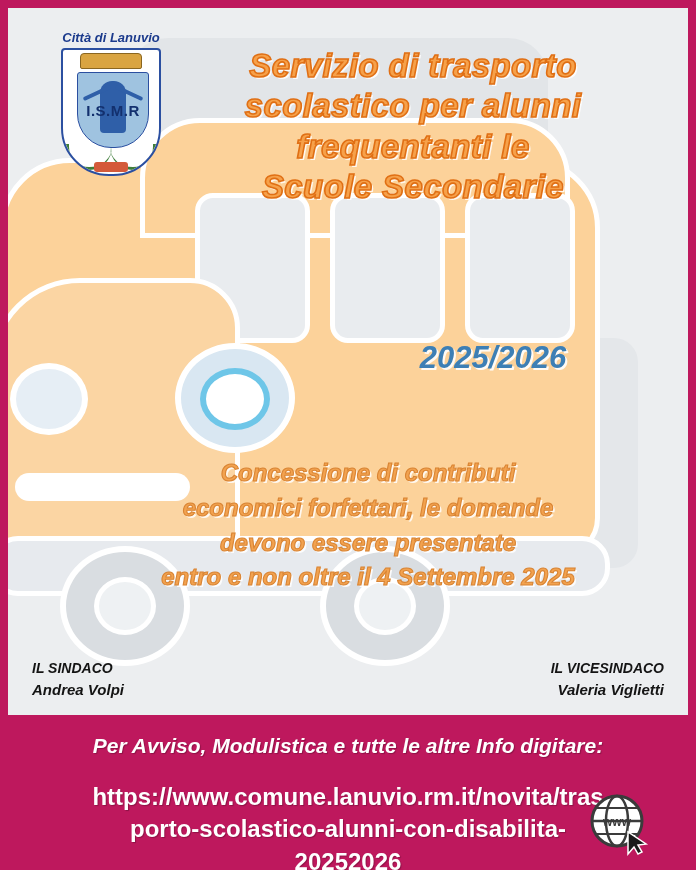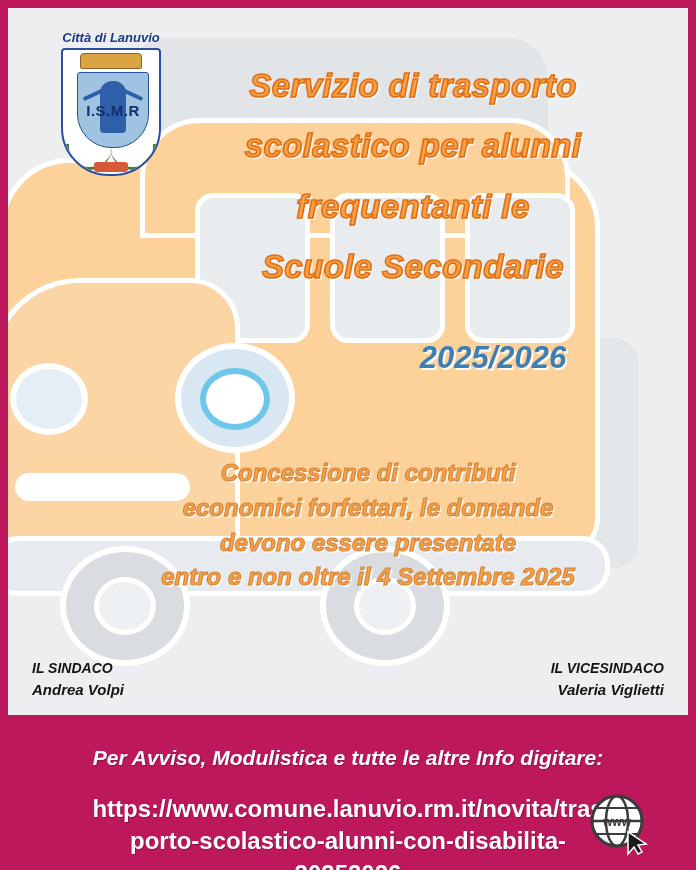--- a/index.html
+++ b/index.html
@@ -247,21 +247,20 @@
   .title-line {
     font-size: 33px;
     font-weight: bold;
     font-style: italic;
     color: #f6a14a;
     line-height: 1.22;
     letter-spacing: 0.4px;
     -webkit-text-stroke: 1.6px #e06f14;
     text-shadow: 2px 2px 0 rgba(255,255,255,0.85);
     white-space: nowrap;
-    margin-top: 20px;
   }
 
   .year-block {
     position: absolute;
     left: 300px;
     top: 330px;
     width: 370px;
     text-align: center;
     z-index: 5;
   }
@@ -313,21 +312,21 @@
   .footer {
     position: absolute;
     left: 0;
     top: 722px;
     width: 696px;
     height: 148px;
     color: #ffffff;
     text-align: center;
   }
   .footer-head {
-    margin-top: 24px;
+    margin-top: 12px;
     font-size: 21px;
     font-weight: bold;
     font-style: italic;
     text-shadow: 1px 1px 1px rgba(0,0,0,0.25);
   }
   .footer-url {
     margin-top: 23px;
     font-size: 24px;
     font-weight: bold;
     line-height: 1.35;

